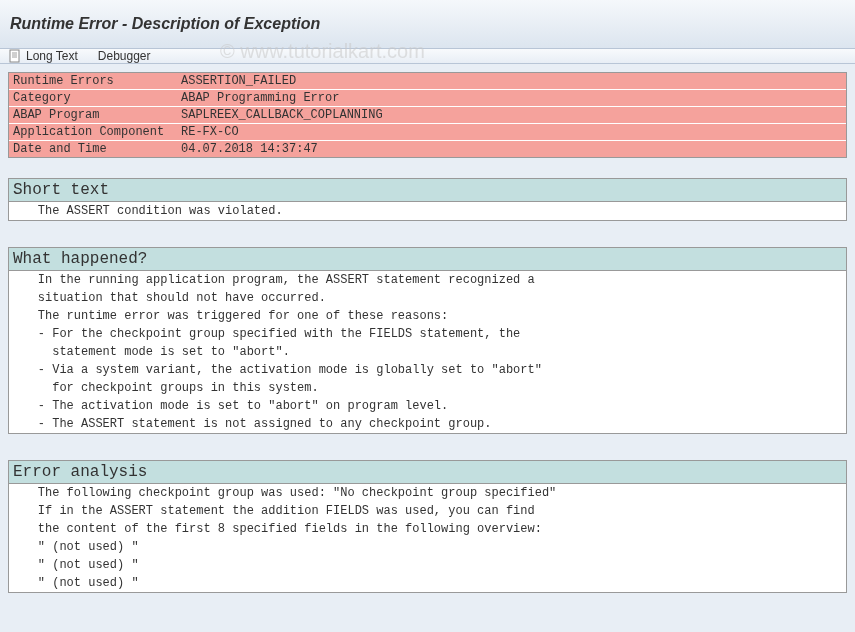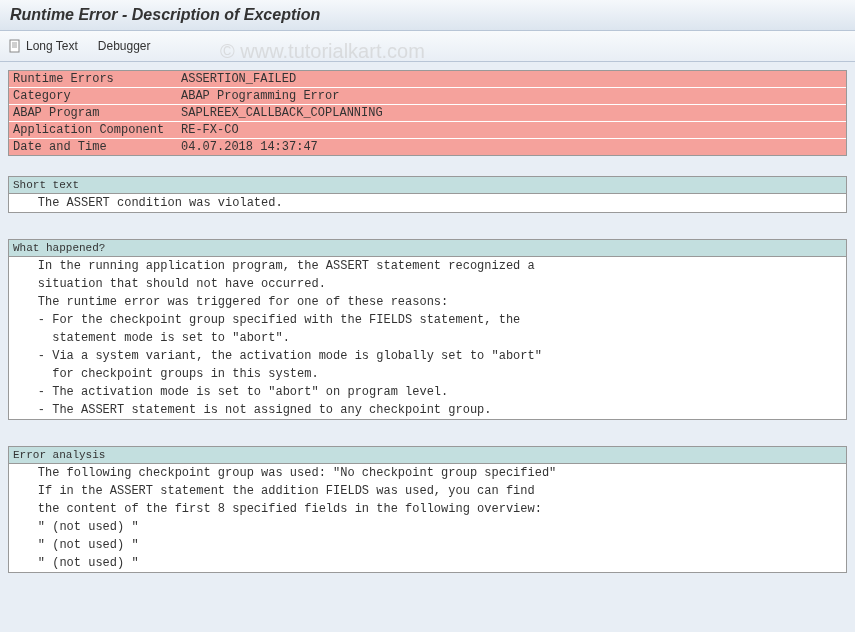--- a/index.html
+++ b/index.html
@@ -11,30 +11,30 @@
       font-family: Arial, sans-serif;
       background: #e8eef5;
       width: 855px;
       height: 632px;
       overflow: hidden;
       position: relative;
     }
     .title-bar {
       background: linear-gradient(to bottom, #f5f8fb, #dce5ef);
       border-bottom: 1px solid #b8c5d6;
-      padding: 6px 10px;
+      padding: 15px 10px;
       font-size: 16px;
       font-weight: bold;
       font-style: italic;
       color: #333;
     }
     .toolbar {
       background: linear-gradient(to bottom, #f8fafc, #e8eef5);
       border-bottom: 1px solid #b8c5d6;
-      padding: 8px 8px;
+      padding: 0 8px;
       display: flex;
       align-items: center;
       gap: 20px;
       font-size: 12px;
       color: #333;
     }
     .toolbar-item {
       display: flex;
       align-items: center;
       gap: 4px;
@@ -78,21 +78,21 @@
     .section-box {
       border: 1px solid #999;
       margin-bottom: 26px;
       background: #fff;
     }
     .section-header {
       background: #c3dfdf;
       padding: 2px 4px;
       color: #333;
       font-family: "Courier New", monospace;
-      font-size: 11px;
+      font-size: 16px;
       border-bottom: 1px solid #999;
     }
     .section-line {
       white-space: pre;
       font-family: "Courier New", monospace;
       font-size: 12px;
       line-height: 1.5;
       color: #333;
       padding: 0 0;
     }

